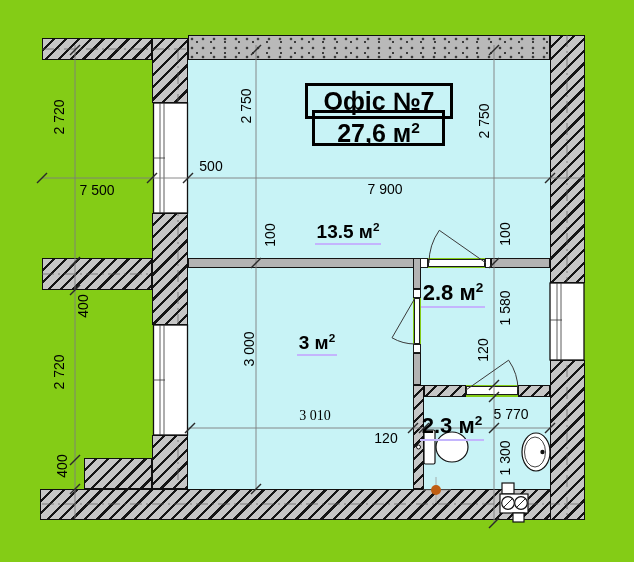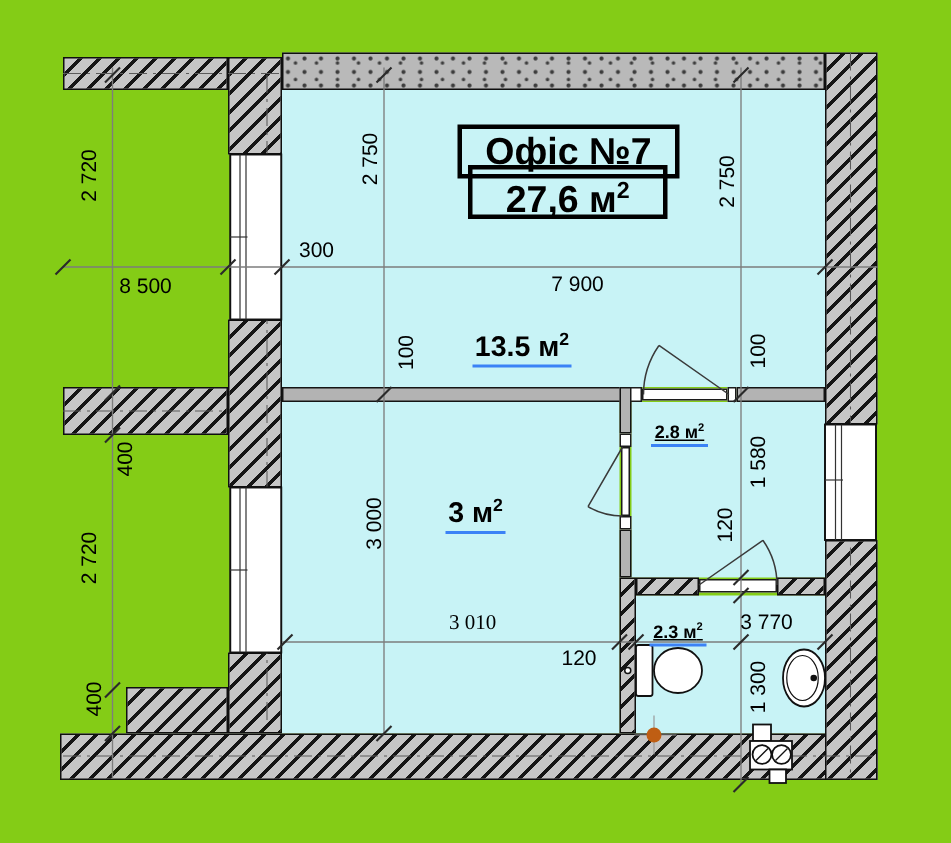--- a/index.html
+++ b/index.html
@@ -12,22 +12,22 @@
   .stipple{position:absolute;background-color:#b9b9b9;
         background-image:radial-gradient(circle at 3px 3px,#3c3c3c 1px,transparent 1.7px),
                          radial-gradient(circle at 8px 6px,#3c3c3c .8px,transparent 1.5px);
         background-size:11px 9px,14px 11px;
         border:1.6px solid #0f0f0f;box-sizing:border-box;}
   .part{position:absolute;background:#b3b3b3;border:1.3px solid #141414;box-sizing:border-box;}
   .leaf{position:absolute;background:#ffffff;border:1px solid #1c1c1c;box-sizing:border-box;}
   .dim{position:absolute;font-size:14px;line-height:16px;height:16px;text-align:center;white-space:nowrap;}
   .rot{transform:rotate(-90deg);}
   .roomlabel{position:absolute;font-weight:bold;text-align:center;white-space:nowrap;}
-  .roomlabel .inner{border-bottom:2px solid #3b82f6;padding:0 2px 1px 2px;}
-  .f19{font-size:19px;} .f17{font-size:12px;text-decoration:underline;}
+  .roomlabel .inner{border-bottom:2px solid #c4b5fd;padding:0 2px 1px 2px;}
+  .f19{font-size:19px;} .f17{font-size:22px;}
   sup{font-size:0.62em;}
   .tbox{position:absolute;border:3px solid #000;box-sizing:border-box;text-align:center;
         font-weight:bold;font-size:25px;line-height:30px;background:transparent;}
   svg.overlay{position:absolute;left:0;top:0;pointer-events:none;}
 </style>
 </head>
 <body>
 
 <div id="plan">
 
@@ -168,26 +168,26 @@
   <div class="roomlabel f19" style="left:257px;top:331px;width:120px;">
     <span class="inner"><span>3 м</span><sup>2</sup></span>
   </div>
   <div class="roomlabel f17" style="left:393px;top:280px;width:120px;">
     <span class="inner"><span>2.8 м</span><sup>2</sup></span>
   </div>
   <div class="roomlabel f17" style="left:392px;top:413px;width:120px;">
     <span class="inner"><span>2.3 м</span><sup>2</sup></span>
   </div>
 
-  <div class="dim" style="left:62px;top:182px;width:70px;">8 500</div>
-  <div class="dim" style="left:186px;top:158px;width:50px;">300</div>
+  <div class="dim" style="left:62px;top:182px;width:70px;">7 500</div>
+  <div class="dim" style="left:186px;top:158px;width:50px;">500</div>
   <div class="dim" style="left:345px;top:181px;width:80px;">7 900</div>
   <div class="dim" style="left:275px;top:408px;width:80px;font-family:Liberation Serif, serif;">3 010</div>
   <div class="dim" style="left:358px;top:430px;width:56px;">120</div>
-  <div class="dim" style="left:471px;top:406px;width:80px;">3 770</div>
+  <div class="dim" style="left:471px;top:406px;width:80px;">5 770</div>
 
   <div class="dim rot" style="left:24px;top:109px;width:70px;">2 720</div>
   <div class="dim rot" style="left:55px;top:298px;width:56px;">400</div>
   <div class="dim rot" style="left:24px;top:364px;width:70px;">2 720</div>
   <div class="dim rot" style="left:34px;top:458px;width:56px;">400</div>
   <div class="dim rot" style="left:211px;top:98px;width:70px;">2 750</div>
   <div class="dim rot" style="left:242px;top:227px;width:56px;">100</div>
   <div class="dim rot" style="left:214px;top:341px;width:70px;">3 000</div>
   <div class="dim rot" style="left:449px;top:113px;width:70px;">2 750</div>
   <div class="dim rot" style="left:477px;top:226px;width:56px;">100</div>

